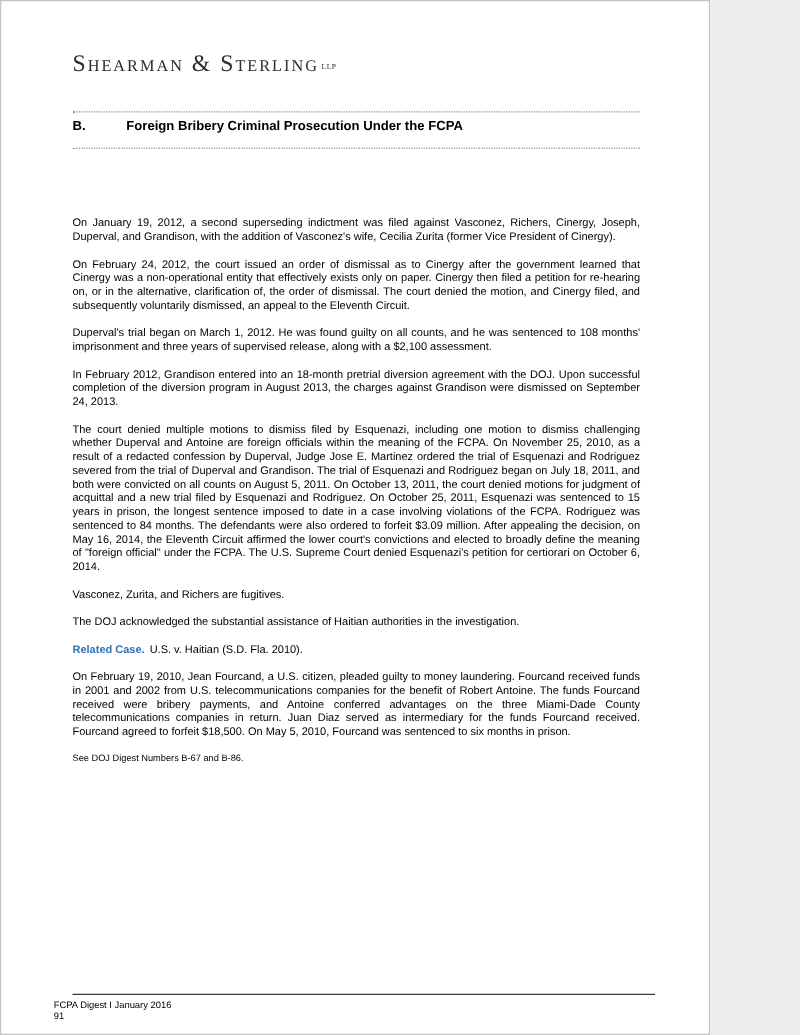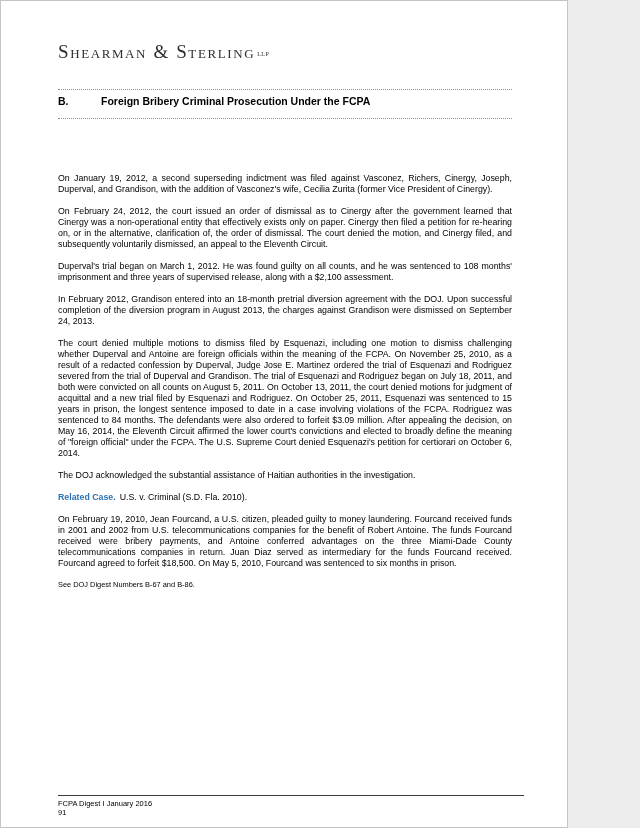--- a/index.html
+++ b/index.html
@@ -60,21 +60,21 @@
     color: var(--accent, #2e74b5);
     font-weight: bold;
     margin-right: 4px;
   }
   .footnote { font-size: 7.4px; line-height: 9px; }
   .footer-rule {
     position: absolute; left: 57px; right: 43px; top: 794px;
     border-top: 1px solid #3a3a3a; height: 0;
   }
   .footer {
-    position: absolute; left: 57px; right: 43px; top: 798px;
+    position: absolute; left: 42px; right: 43px; top: 798px;
     display: flex; justify-content: space-between;
     font-size: 7.5px;
     flex-direction: column;
   }
 </style>
 </head>
 <body>
 
 <div class="page">
 
@@ -90,22 +90,23 @@
   </div>
 
   <div class="rule rule-heading"></div>
 
   <div class="doc-body">
     <p>On January 19, 2012, a second superseding indictment was filed against Vasconez, Richers, Cinergy, Joseph, Duperval, and Grandison, with the addition of Vasconez's wife, Cecilia Zurita (former Vice President of Cinergy).</p>
     <p>On February 24, 2012, the court issued an order of dismissal as to Cinergy after the government learned that Cinergy was a non-operational entity that effectively exists only on paper.  Cinergy then filed a petition for re-hearing on, or in the alternative, clarification of, the order of dismissal.  The court denied the motion, and Cinergy filed, and subsequently voluntarily dismissed, an appeal to the Eleventh Circuit.</p>
     <p>Duperval's trial began on March 1, 2012.  He was found guilty on all counts, and he was sentenced to 108 months' imprisonment and three years of supervised release, along with a $2,100 assessment.</p>
     <p>In February 2012, Grandison entered into an 18-month pretrial diversion agreement with the DOJ.  Upon successful completion of the diversion program in August 2013, the charges against Grandison were dismissed on September 24, 2013.</p>
     <p><span>The court denied multiple motions to dismiss filed by Esquenazi, including one motion to dismiss challenging whether Duperval and Antoine are foreign officials within the meaning of the FCPA.  On November 25, 2010, as a result of a redacted confession by Duperval, Judge Jose E. Martinez ordered the trial of Esquenazi and Rodriguez severed from the trial of Duperval and Grandison.  The trial of Esquenazi and Rodriguez began on July 18, 2011, and both were convicted on all counts on August 5, 2011.  On October 13, 2011, the court denied motions for judgment of acquittal and a new trial filed by Esquenazi and Rodriguez.  On October 25, 2011, Esquenazi was sentenced to 15 years in prison, the longest sentence imposed to date in a case involving violations of the FCPA.  Rodriguez was sentenced to 84 months.  The defendants were also ordered to forfeit $3.09 million.  After appealing the decision, on May 16, 2014, the Eleventh Circuit affirmed the lower court's convictions and elected to broadly define the meaning of "foreign official" under the FCPA.  The U.S. Supreme Court denied Esquenazi's petition for </span><span class="italic">certiorari</span><span> on October 6, 2014.</span></p>
+    <p>Vasconez, Zurita, and Richers are fugitives.</p>
     <p>The DOJ acknowledged the substantial assistance of Haitian authorities in the investigation.</p>
-    <p><span class="related-label">Related Case.</span><span class="italic">U.S. v. Criminal</span><span> (S.D. Fla. 2010).</span></p>
+    <p><span class="related-label">Related Case.</span><span class="italic">U.S. v. Haitian</span><span> (S.D. Fla. 2010).</span></p>
     <p>On February 19, 2010, Jean Fourcand, a U.S. citizen, pleaded guilty to money laundering.  Fourcand received funds in 2001 and 2002 from U.S. telecommunications companies for the benefit of Robert Antoine.  The funds Fourcand received were bribery payments, and Antoine conferred advantages on the three Miami-Dade County telecommunications companies in return.  Juan Diaz served as intermediary for the funds Fourcand received.  Fourcand agreed to forfeit $18,500.  On May 5, 2010, Fourcand was sentenced to six months in prison.</p>
     <p class="footnote"><span class="italic">See</span><span> DOJ Digest Numbers B-67 and B-86.</span></p>
   </div>
 
   <div class="footer-rule"></div>
 
   <div class="footer">
     <span>FCPA Digest I January 2016</span>
     <span>91</span>
   </div>

